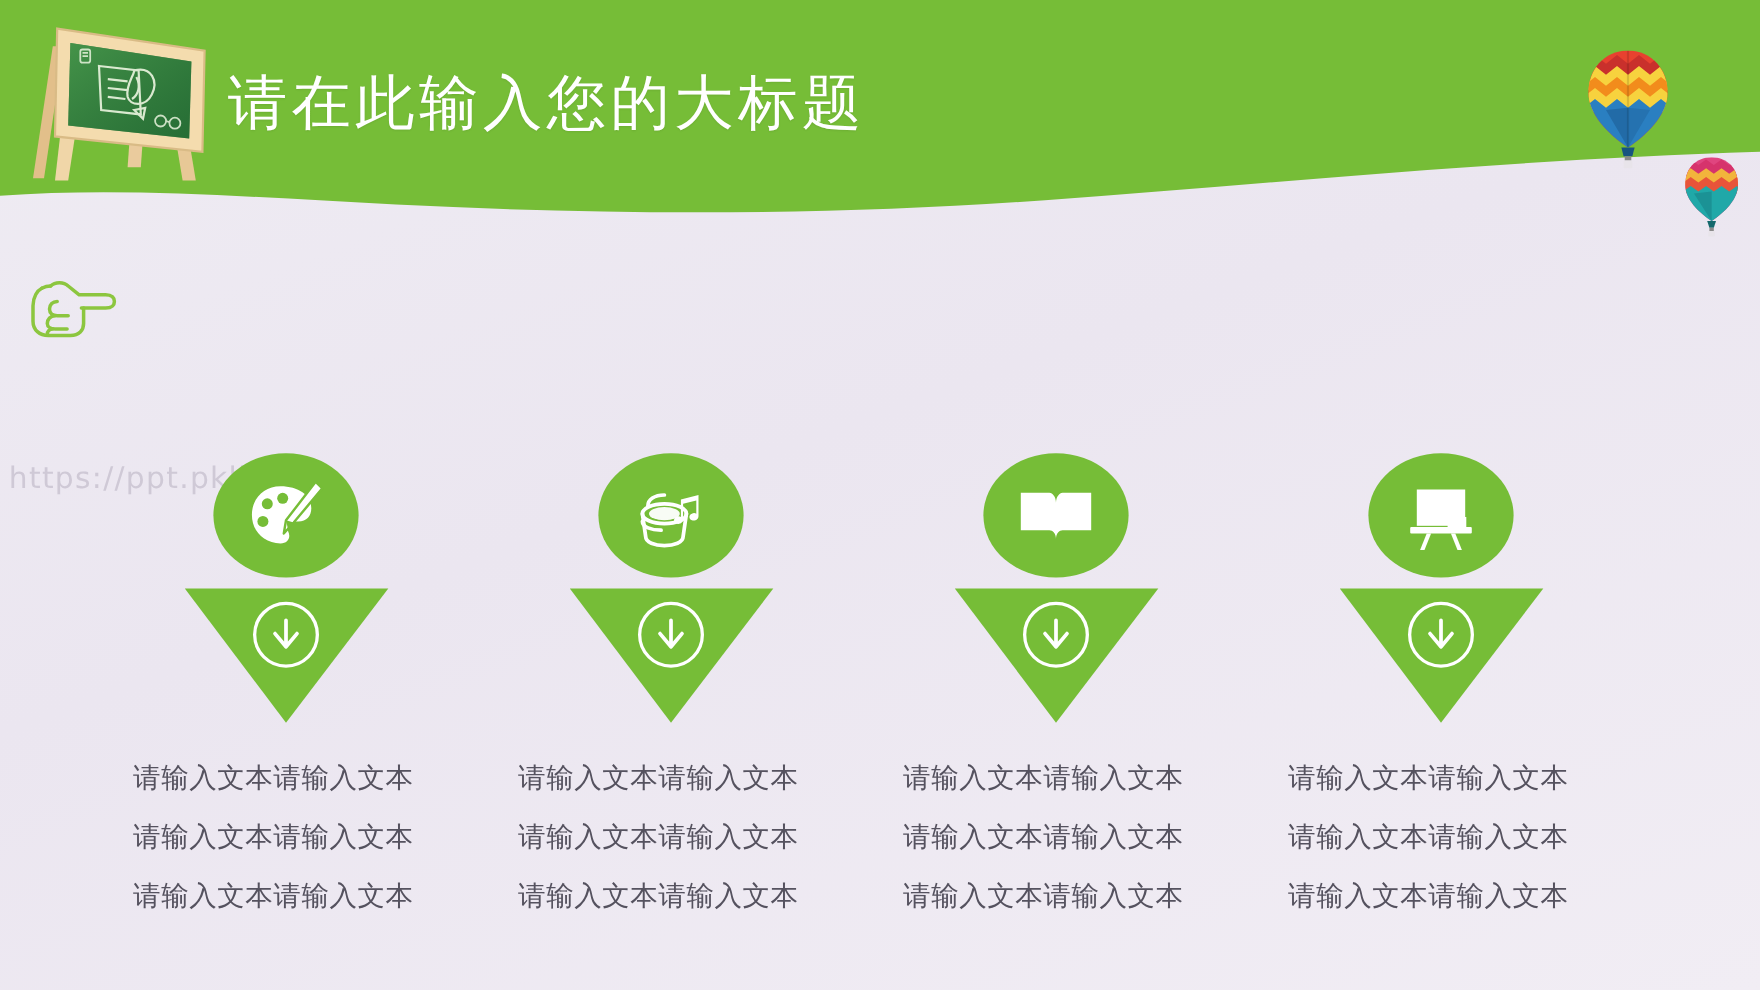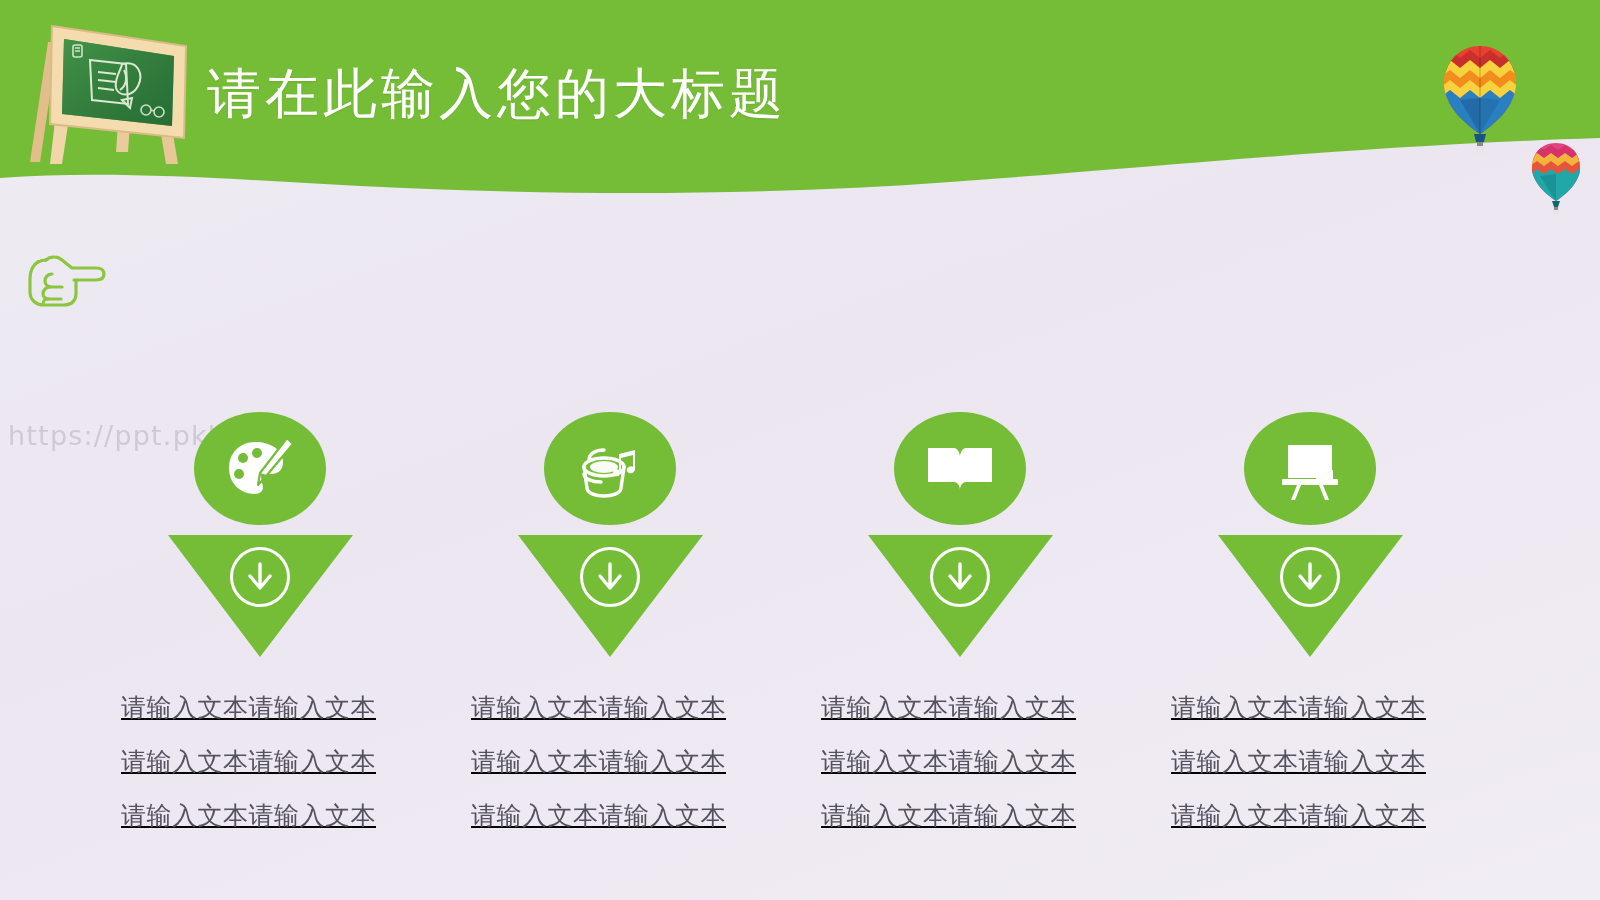--- a/index.html
+++ b/index.html
@@ -118,21 +118,20 @@
     width: 60px; height: 60px;
     border-radius: 50%;
     border: 3px solid #ffffff;
   }
   .arrow-tri .circ svg { position: absolute; left: 9px; top: 9px; }
 
   .col-lines {
     margin-top: 40px;
     text-align: left;
     width: 300px;
-    text-decoration: underline;
   }
   .col-line {
     font-size: 25px;
     line-height: 54px;
     color: #55525f;
     letter-spacing: 0.5px;
     white-space: nowrap;
   }
   .col-lines.c1 { margin-left: 22px; }
   .col-lines.c2 { margin-left: 22px; }

